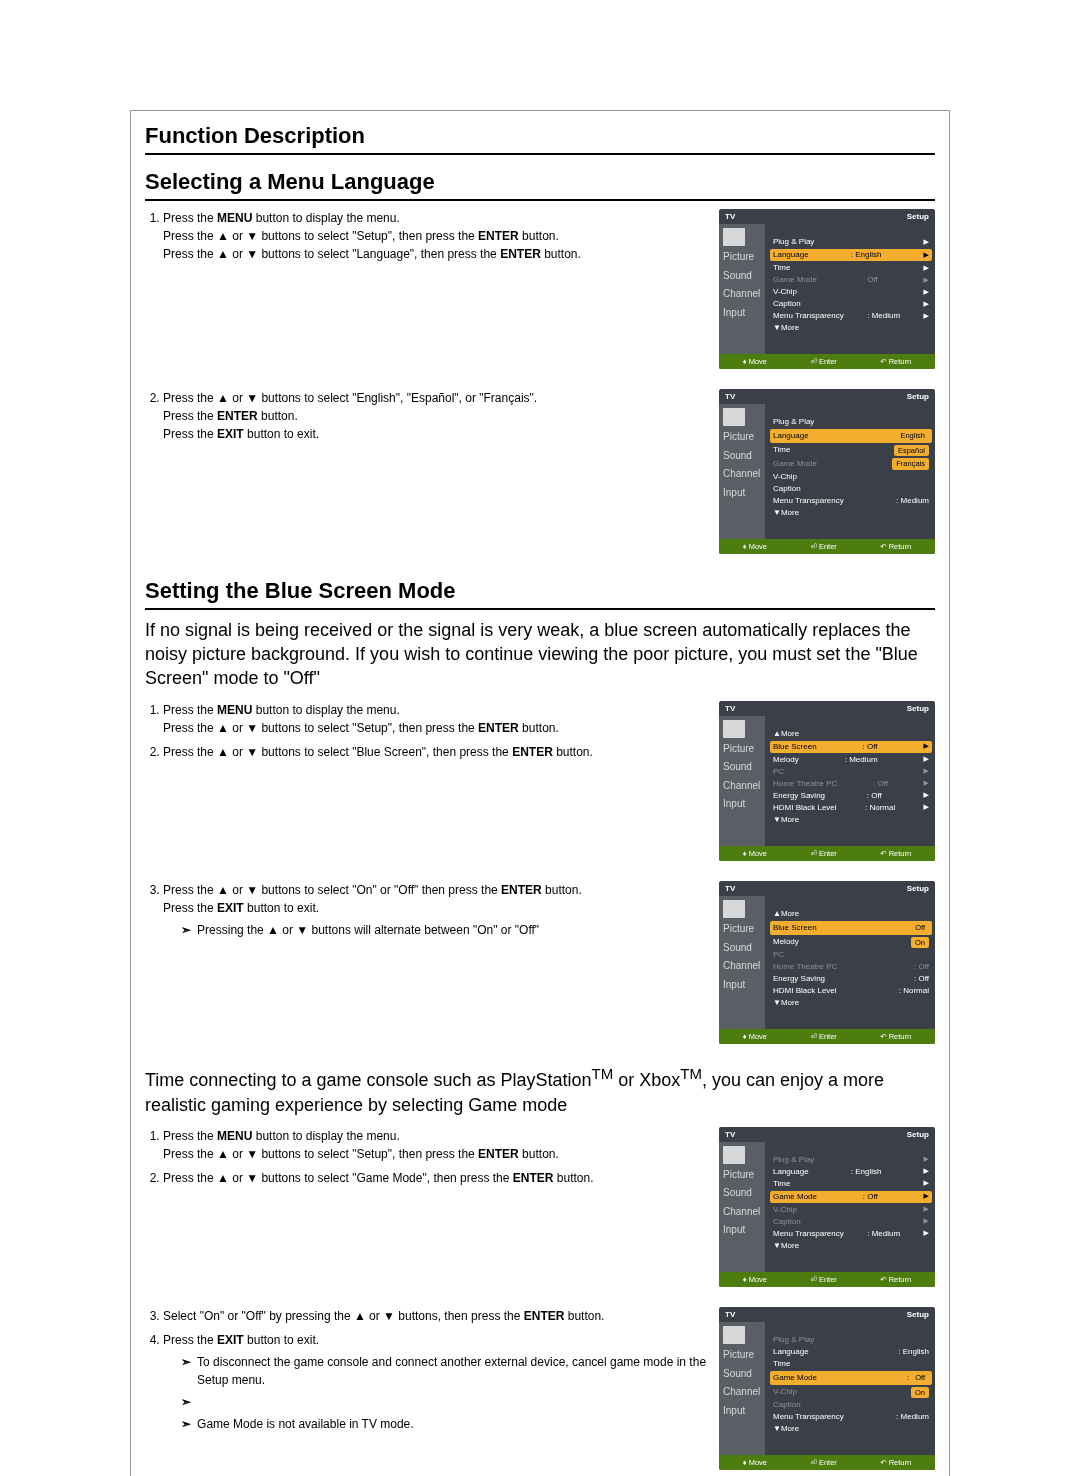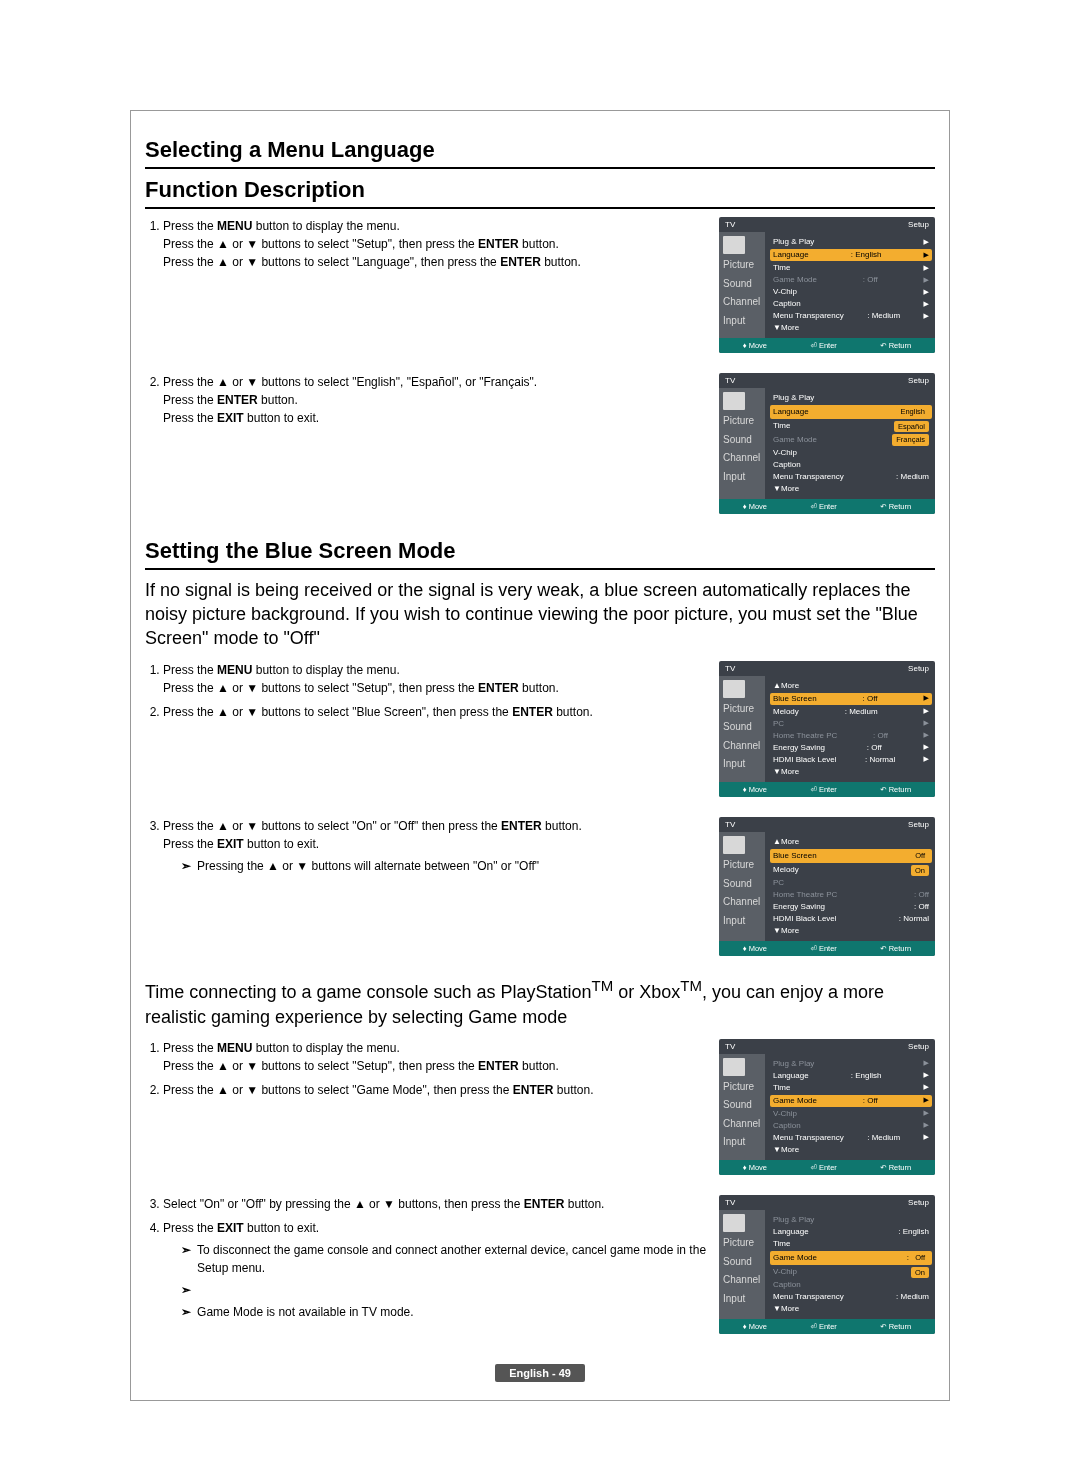--- a/index.html
+++ b/index.html
@@ -65,21 +65,21 @@
     font-size: 8px;
     line-height: 1.25;
     border-radius: 2px;
     overflow: hidden;
     margin-bottom: 10px;
   }
   .tv-head {
     display: flex;
     justify-content: space-between;
     padding: 3px 6px 2px;
-    font-weight: normal;
+    font-weight: bold;
     text-align: center;
   }
   .tv-body {
     display: flex;
   }
   .tv-left {
     width: 46px;
     background: #5a5f66;
     padding: 2px 0 4px;
   }
@@ -89,35 +89,36 @@
     color: #d8d8d8;
   }
   .tv-left .icon-box {
     width: 14px; height: 12px;
     background: #d8d8d8;
     margin: 2px 4px 2px 4px;
     border-radius: 1px;
   }
   .tv-right {
     flex: 1;
-    padding: 4px 6px 4px 8px;
+    padding: 4px 6px 20px 8px;
+    margin-top: 8px;
   }
   .tv-row {
     display: flex;
     justify-content: space-between;
     align-items: center;
     padding: 1px 0;
   }
   .tv-row.highlight { background: #f3ad2f; color: #000; border-radius: 2px; padding: 1px 3px; margin: 1px -3px; }
   .tv-row.dim { color: #8b919a; }
   .tv-row .arrow-r { font-size: 7px; }
   .tv-foot {
     display: flex;
     justify-content: space-around;
-    background: #0f766e;
+    background: #4d7c0f;
     padding: 3px 2px;
     font-size: 7.5px;
   }
   .tv-lang-opts {
     background: #f3ad2f;
     color: #000;
     font-size: 7.5px;
     padding: 1px 4px;
     border-radius: 2px;
     display: inline-block;
@@ -134,22 +135,22 @@
     border-radius: 2px;
     font-size: 11px;
     font-weight: bold;
   }
 </style>
 </head>
 <body>
 
 <div class="page">
 
+  <div class="section-title first">Function Description</div>
   <div class="section-title sub">Selecting a Menu Language</div>
-  <div class="section-title first">Function Description</div>
 
   <div class="step-row">
     <div class="step-text">
       <ol class="steps" start="1">
         <li>
           <span>Press the </span><b>MENU</b><span> button to display the menu.</span><br>
           <span>Press the ▲ or ▼ buttons to select "Setup", then press the </span><b>ENTER</b><span> button.</span><br>
           <span>Press the ▲ or ▼ buttons to select "Language", then press the </span><b>ENTER</b><span> button.</span>
         </li>
       </ol>

